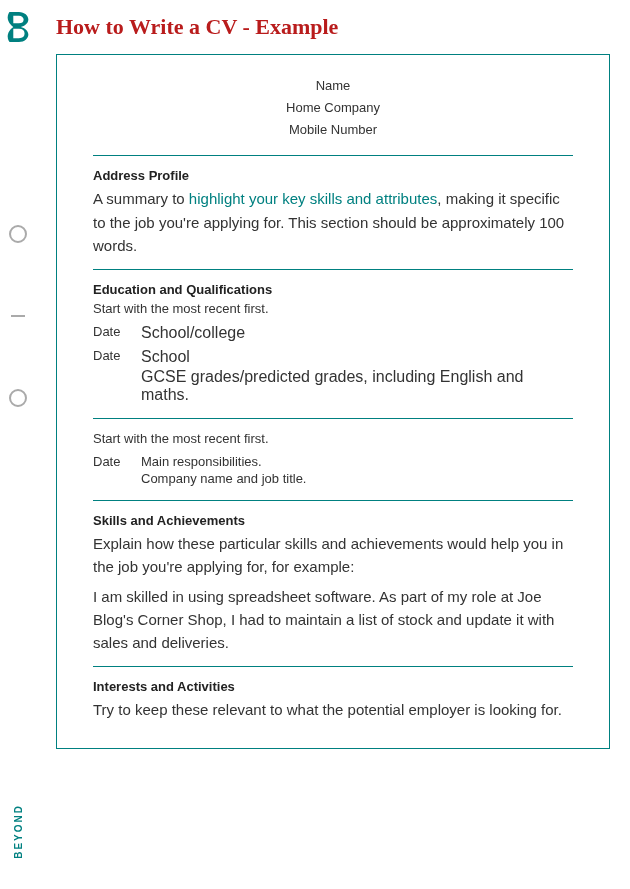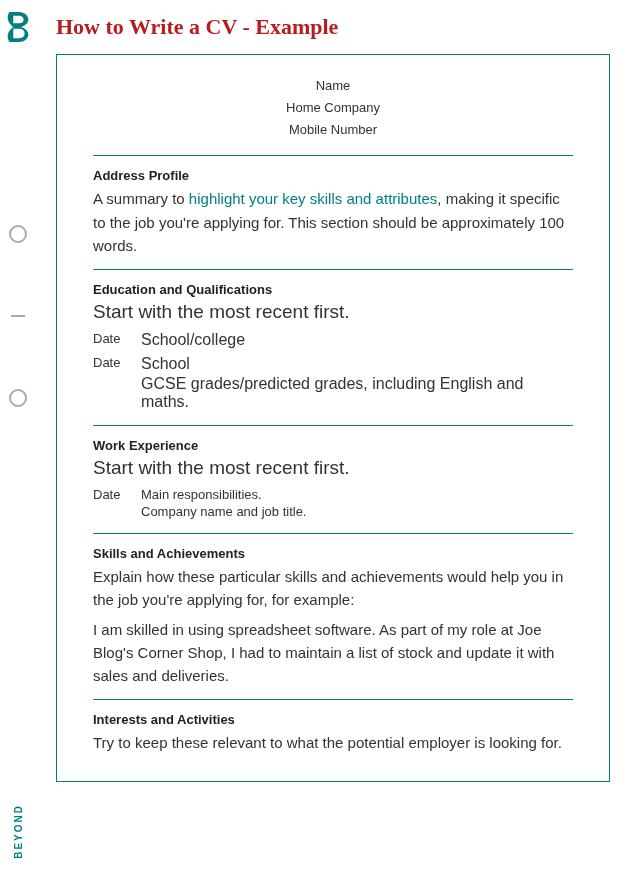--- a/index.html
+++ b/index.html
@@ -118,21 +118,21 @@
     }
 
     .cv-section-title {
       font-weight: bold;
       font-size: 13px;
       color: #222;
       margin-bottom: 4px;
     }
 
     .cv-section-subtitle {
-      font-size: 19px;
+      font-size: 13px;
       color: #333;
       margin-bottom: 8px;
     }
 
     
     .cv-entry {
       display: flex;
       gap: 12px;
       margin-bottom: 4px;
     }
@@ -254,21 +254,20 @@
         <div class="cv-entry-content">
           <div class="cv-entry-school">School</div>
           <div class="cv-entry-detail">GCSE grades/predicted grades, including English and maths.</div>
         </div>
       </div>
     </div>
 
     <hr class="cv-divider">
 
     <div class="cv-section">
-      <div class="cv-section-title">Work Experience</div>
       <p class="cv-section-subtitle">Start with the most recent first.</p>
 
       <div class="cv-work-entry">
         <span class="cv-work-date">Date</span>
         <div class="cv-work-details">
           <p>Main responsibilities.</p>
           <p>Company name and job title.</p>
         </div>
       </div>
     </div>

